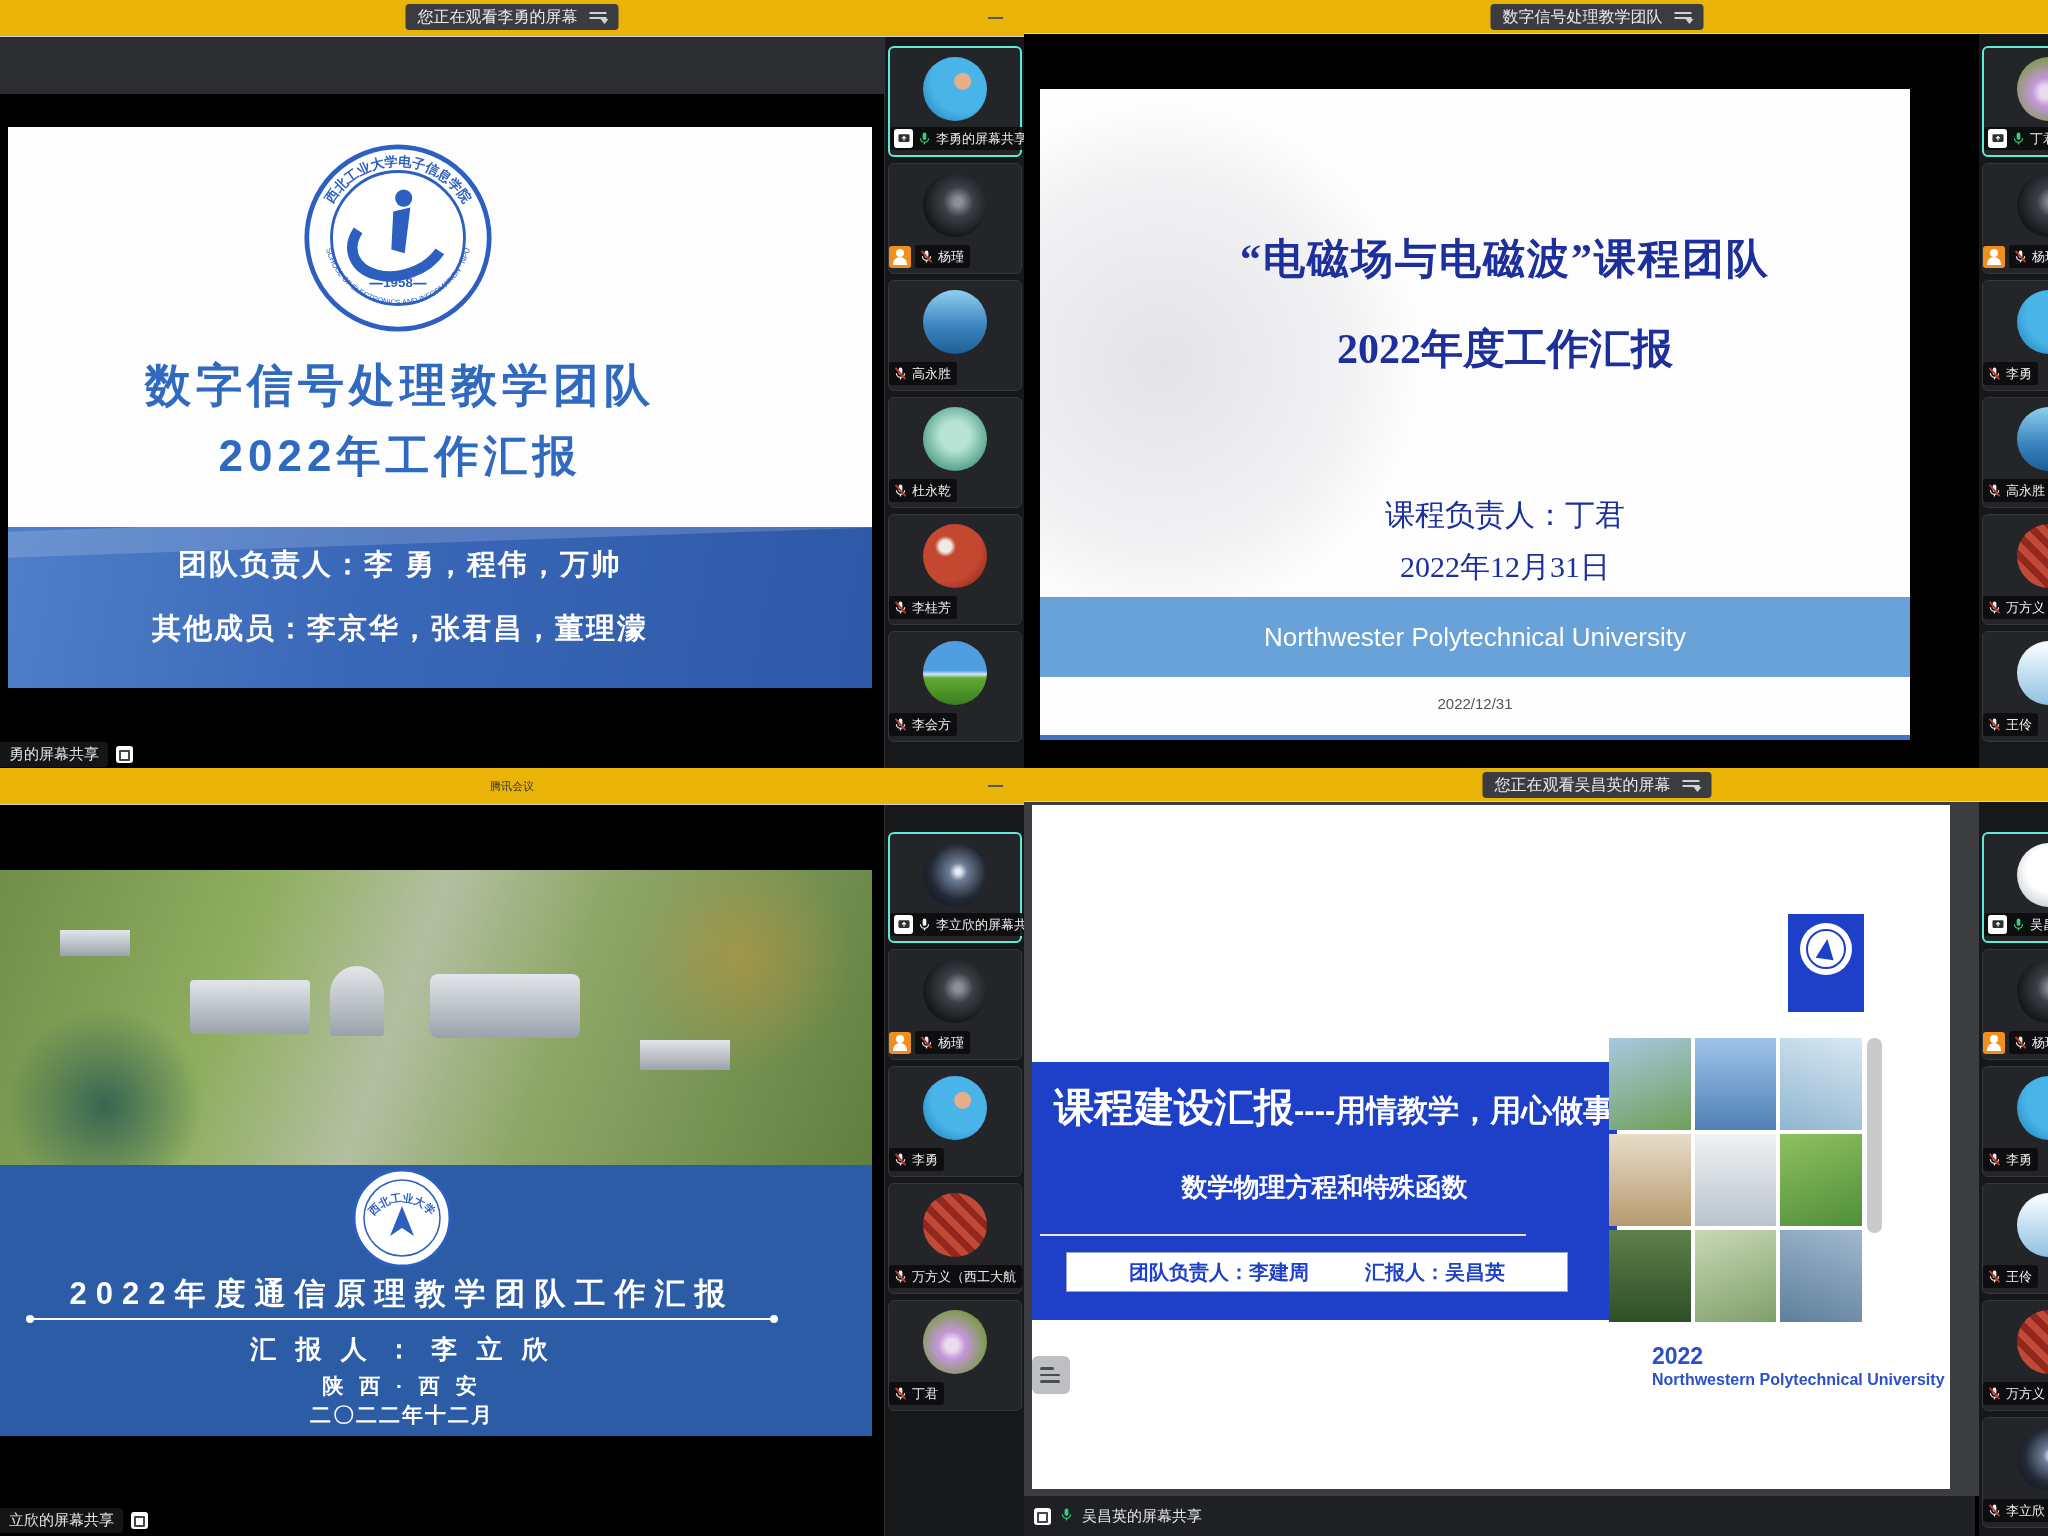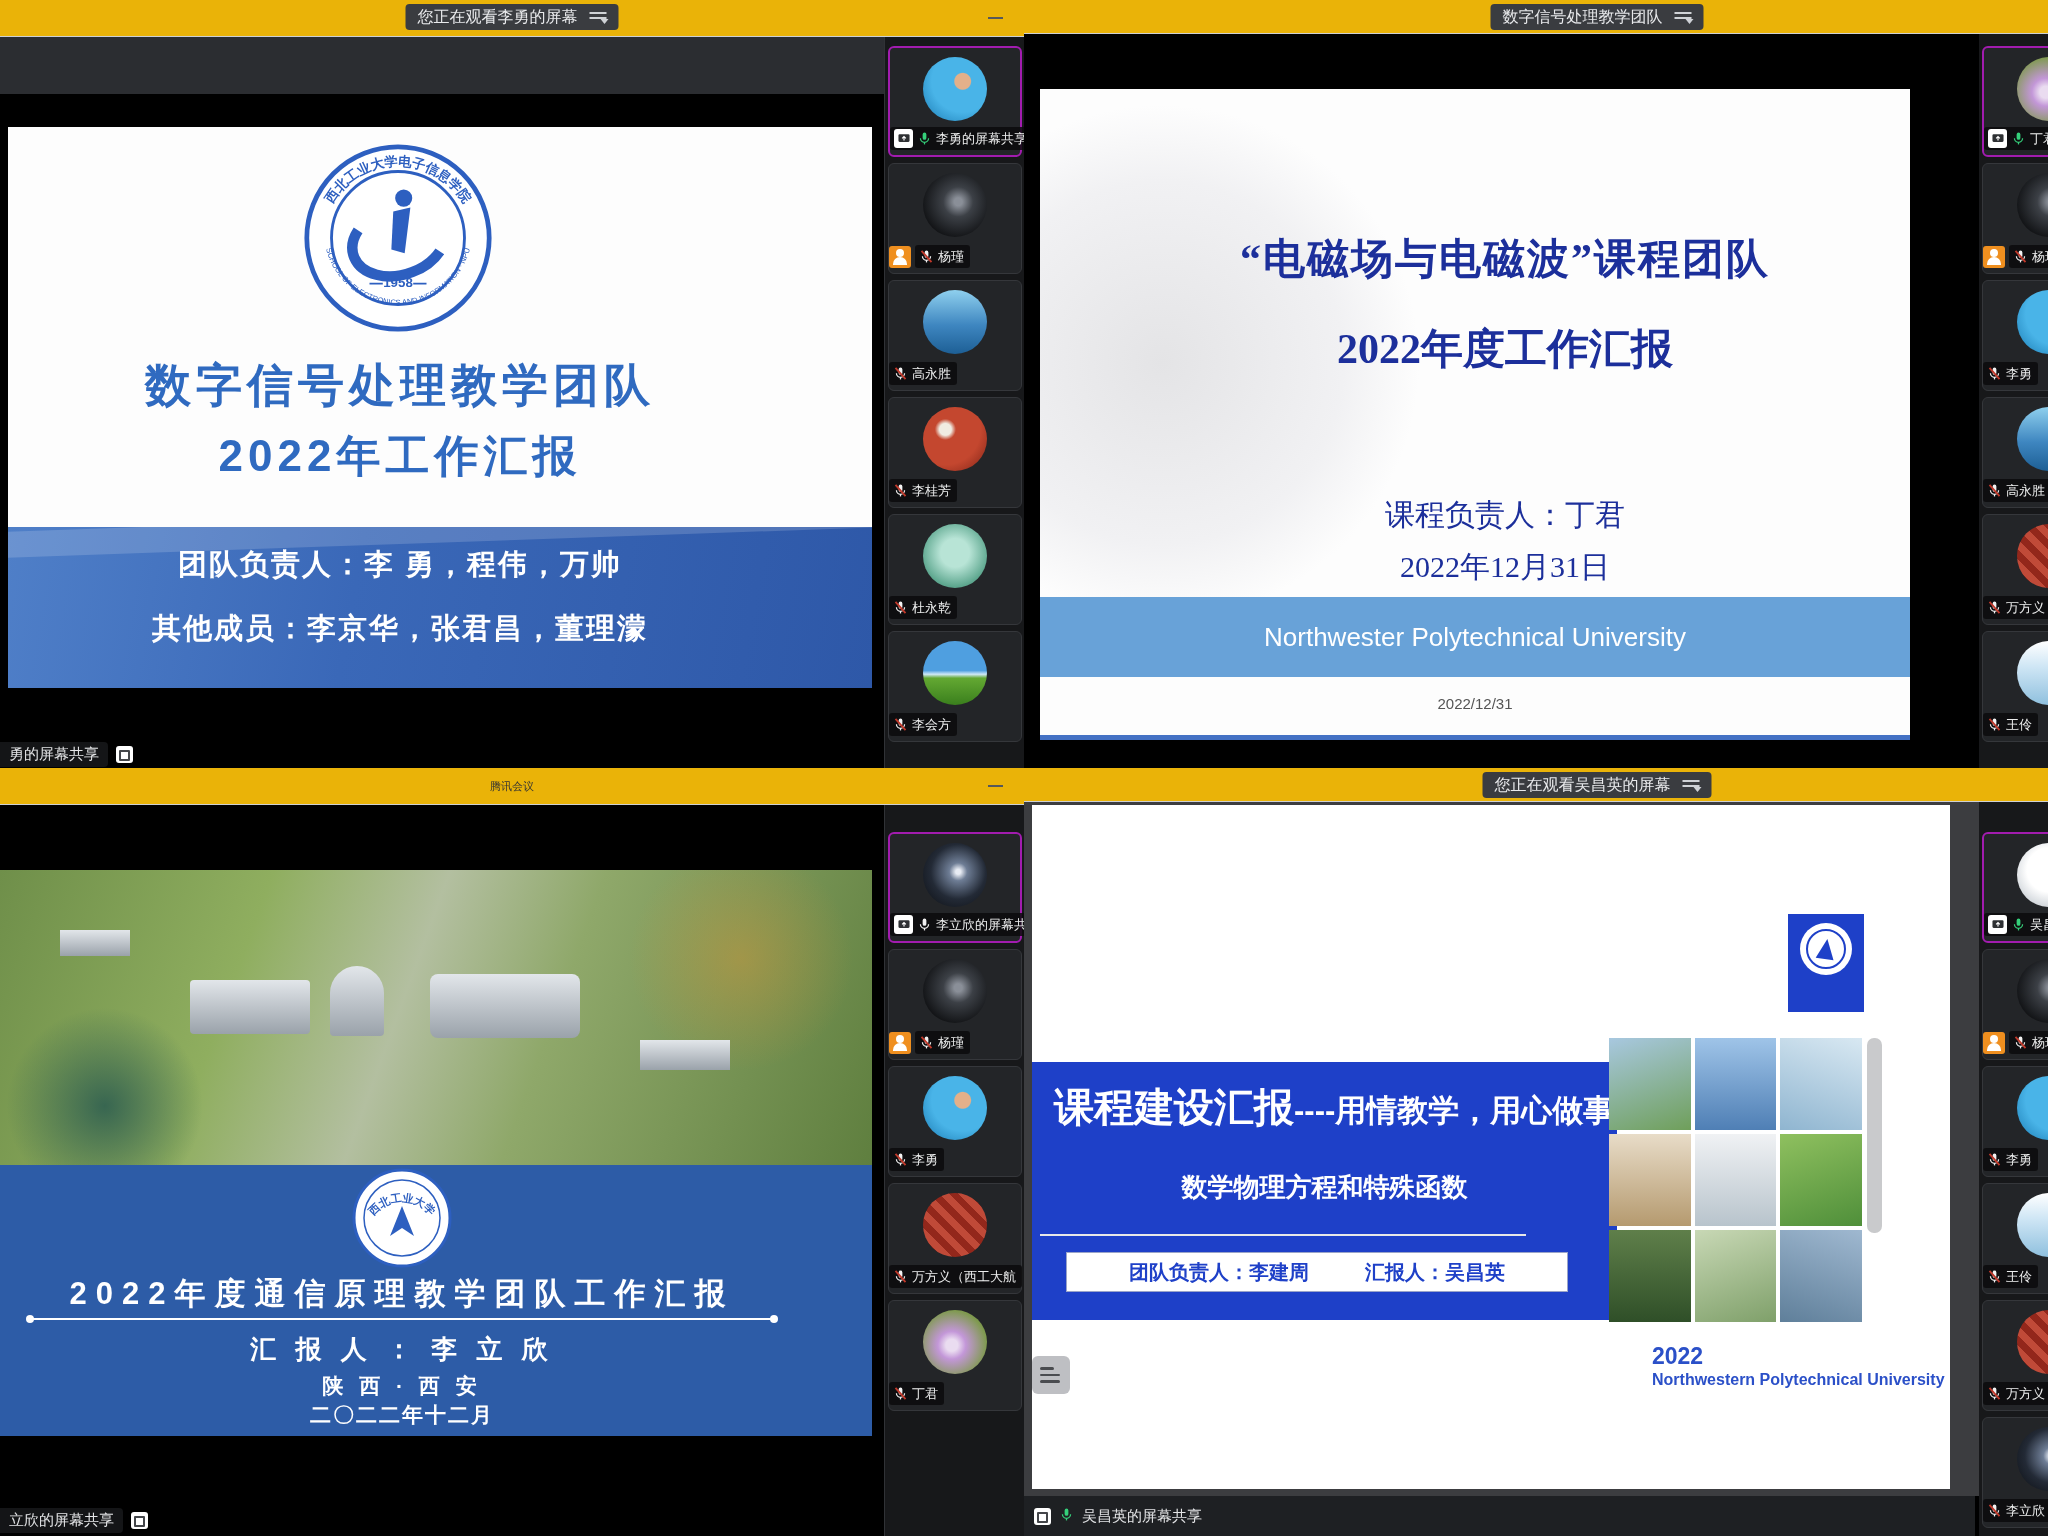--- a/index.html
+++ b/index.html
@@ -17,21 +17,21 @@
   .hamb::after{content:"";position:absolute;right:-2px;bottom:0;border-left:4px solid transparent;border-right:4px solid transparent;border-top:5px solid #cfd2d6;}
   .minbtn{position:absolute;width:15px;height:2px;background:#55585c;top:17px;left:988px;cursor:pointer;}
   .tbtitle{position:absolute;left:0;right:0;top:0;bottom:0;display:flex;align-items:center;justify-content:center;color:#333;font-size:11px;}
 
   
   .sidebar{position:absolute;background:#17181a;z-index:5;}
   .sidebar.full{width:140px;left:884px;top:36px;bottom:0;border-left:1px solid #303236;}
   .sidebar.cut{width:69px;right:0;top:33px;bottom:0;overflow:hidden;}
   .strip{display:flex;flex-direction:column;gap:6px;padding-left:3px;}
   .tile{width:134px;height:111px;background:#232528;border:1px solid #35373b;border-radius:6px;position:relative;flex:none;box-sizing:border-box;}
-  .tile.sharing{border:2px solid #a21caf;}
+  .tile.sharing{border:2px solid #5eead4;}
   .tile .avatar{position:absolute;left:50%;top:9px;transform:translateX(-50%);width:64px;height:64px;border-radius:50%;}
   .chiprow{position:absolute;left:0;bottom:5px;display:flex;align-items:center;}
   .pbadge{width:22px;height:22px;background:#ef8f1f;border-radius:3px;margin-right:4px;position:relative;flex:none;}
   .pbadge::before{content:"";position:absolute;width:8px;height:8px;border-radius:50%;background:#fff;left:7px;top:3px;}
   .pbadge::after{content:"";position:absolute;width:14px;height:8px;border-radius:7px 7px 0 0;background:#fff;left:4px;bottom:3px;}
   .chip{background:rgba(10,11,12,.85);border-radius:3px;display:flex;align-items:center;gap:4px;padding:2px 6px 2px 4px;min-height:19px;}
   .pname{color:#eceded;font-size:13px;white-space:nowrap;}
   .shareic{width:19px;height:19px;background:#fff;border-radius:3px;display:flex;align-items:center;justify-content:center;flex:none;}
 
   
@@ -183,44 +183,44 @@
                 <rect x="9" y="2.5" width="6" height="11.5" rx="3" fill="#f2f2f2"></rect>
                 <path d="M5.5 11.5a6.5 6.5 0 0 0 13 0" stroke="#f2f2f2" stroke-width="2" fill="none"></path>
                 <line x1="12" y1="18" x2="12" y2="21.5" stroke="#f2f2f2" stroke-width="2"></line>
                 <line x1="4" y1="3" x2="20" y2="21" stroke="#c0392b" stroke-width="3"></line>
               </svg>
               <span class="pname">高永胜</span>
             </div>
           </div>
         </div>
         <div class="tile">
+          <div class="avatar" style="background: radial-gradient(circle at 50% 45%, rgb(184, 228, 214) 0px, rgb(184, 228, 214) 30%, rgb(95, 168, 144) 70%, rgb(63, 127, 106) 100%);"></div>
+          <div class="chiprow">
+            <div class="chip">
+              <svg viewBox="0 0 24 24" width="15" height="15" style="flex:none;">
+                <rect x="9" y="2.5" width="6" height="11.5" rx="3" fill="#f2f2f2"></rect>
+                <path d="M5.5 11.5a6.5 6.5 0 0 0 13 0" stroke="#f2f2f2" stroke-width="2" fill="none"></path>
+                <line x1="12" y1="18" x2="12" y2="21.5" stroke="#f2f2f2" stroke-width="2"></line>
+                <line x1="4" y1="3" x2="20" y2="21" stroke="#c0392b" stroke-width="3"></line>
+              </svg>
+              <span class="pname">杜永乾</span>
+            </div>
+          </div>
+        </div>
+        <div class="tile">
           <div class="avatar" style="background: radial-gradient(circle at 35% 35%, rgb(240, 236, 226) 0px, rgb(240, 236, 226) 10%, rgb(196, 71, 47) 18%, rgb(196, 71, 47) 60%, rgb(124, 33, 21) 100%);"></div>
           <div class="chiprow">
             <div class="chip">
               <svg viewBox="0 0 24 24" width="15" height="15" style="flex:none;">
                 <rect x="9" y="2.5" width="6" height="11.5" rx="3" fill="#f2f2f2"></rect>
                 <path d="M5.5 11.5a6.5 6.5 0 0 0 13 0" stroke="#f2f2f2" stroke-width="2" fill="none"></path>
                 <line x1="12" y1="18" x2="12" y2="21.5" stroke="#f2f2f2" stroke-width="2"></line>
                 <line x1="4" y1="3" x2="20" y2="21" stroke="#c0392b" stroke-width="3"></line>
               </svg>
               <span class="pname">李桂芳</span>
-            </div>
-          </div>
-        </div>
-        <div class="tile">
-          <div class="avatar" style="background: radial-gradient(circle at 50% 45%, rgb(184, 228, 214) 0px, rgb(184, 228, 214) 30%, rgb(95, 168, 144) 70%, rgb(63, 127, 106) 100%);"></div>
-          <div class="chiprow">
-            <div class="chip">
-              <svg viewBox="0 0 24 24" width="15" height="15" style="flex:none;">
-                <rect x="9" y="2.5" width="6" height="11.5" rx="3" fill="#f2f2f2"></rect>
-                <path d="M5.5 11.5a6.5 6.5 0 0 0 13 0" stroke="#f2f2f2" stroke-width="2" fill="none"></path>
-                <line x1="12" y1="18" x2="12" y2="21.5" stroke="#f2f2f2" stroke-width="2"></line>
-                <line x1="4" y1="3" x2="20" y2="21" stroke="#c0392b" stroke-width="3"></line>
-              </svg>
-              <span class="pname">杜永乾</span>
             </div>
           </div>
         </div>
         <div class="tile">
           <div class="avatar" style="background: linear-gradient(rgb(79, 159, 224) 0px, rgb(79, 159, 224) 46%, rgb(207, 232, 248) 52%, rgb(99, 168, 50) 58%, rgb(58, 127, 29) 100%);"></div>
           <div class="chiprow">
             <div class="chip">
               <svg viewBox="0 0 24 24" width="15" height="15" style="flex:none;">
                 <rect x="9" y="2.5" width="6" height="11.5" rx="3" fill="#f2f2f2"></rect>
                 <path d="M5.5 11.5a6.5 6.5 0 0 0 13 0" stroke="#f2f2f2" stroke-width="2" fill="none"></path>

